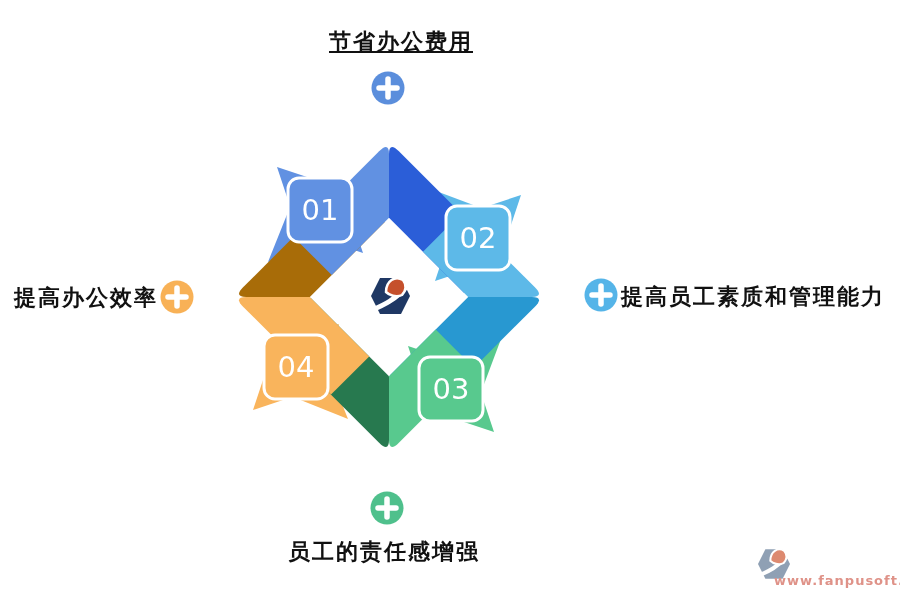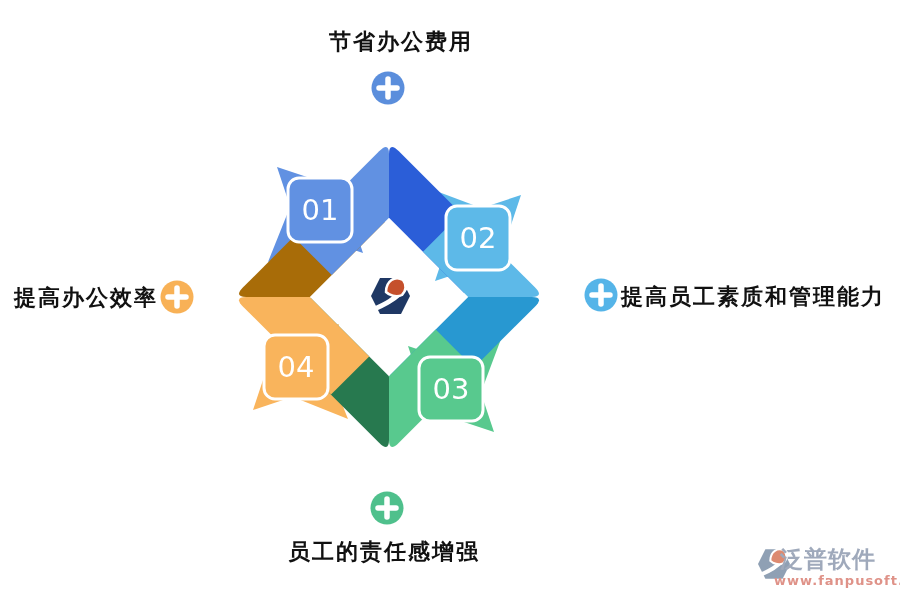--- a/index.html
+++ b/index.html
@@ -1,20 +1,20 @@
 <!DOCTYPE html>
 <html><head>
 <meta charset="utf-8">
 <style>
   html,body{margin:0;padding:0;background:#ffffff;}
   .stage{position:relative;width:900px;height:600px;background:#ffffff;overflow:hidden;
          font-family:"DejaVu Sans","Liberation Sans",sans-serif;}
   .stage svg{position:absolute;left:0;top:0;}
   .callout{position:absolute;font-weight:bold;color:#111111;font-size:22px;letter-spacing:2px;line-height:1.1;white-space:nowrap;}
-  .callout.top{left:281px;top:30px;width:240px;text-align:center;}
+  .callout.top{left:281px;top:30px;width:240px;text-align:center;text-decoration:underline;}
   .callout.left{left:0px;top:286px;width:158px;text-align:right;}
   .callout.right{left:621px;top:285px;}
   .callout.bottom{left:288px;top:540px;width:224px;text-align:left;}
   .watermark{position:absolute;right:4px;bottom:8px;width:160px;height:48px;}
   .wm-brand{position:absolute;left:44px;top:0px;font-size:23px;font-weight:bold;color:#9fa9bb;letter-spacing:1px;white-space:nowrap;}
   .wm-url{position:absolute;left:38px;top:29px;font-size:13px;font-weight:bold;color:#df9288;letter-spacing:1px;white-space:nowrap;}
   .step-num{font-size:29px;fill:#ffffff;}
 </style>
 </head>
 <body>
@@ -96,17 +96,16 @@
       <path d="M 386,292 C 386,281 395,275 403,280 C 407,285 406,291 402,295 C 396,298 389,295 386,292 Z" stroke="#ffffff" stroke-width="2.5" fill="#dd8a70"></path>
     </g>
   </svg>
 
   <div class="callout top">节省办公费用</div>
   <div class="callout left">提高办公效率</div>
   <div class="callout right">提高员工素质和管理能力</div>
   <div class="callout bottom">员工的责任感增强</div>
 
   <div class="watermark">
-    <span class="wm-brand">泛普软件</span>
     <span class="wm-url">www.fanpusoft.com</span>
   </div>
 
 </div>
 
 </body></html>

